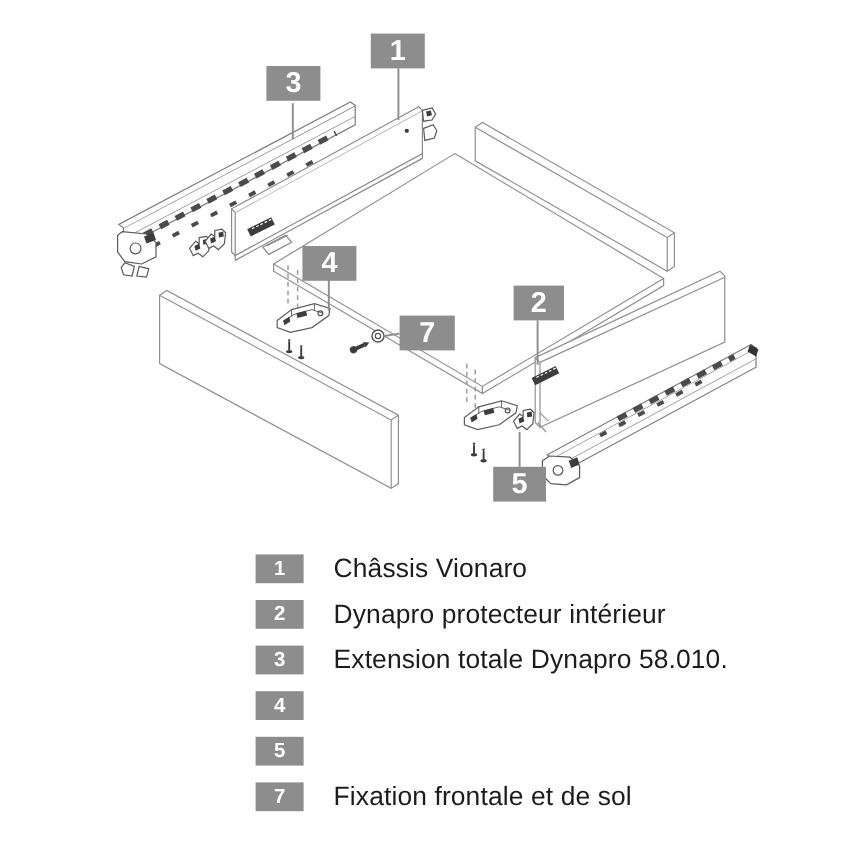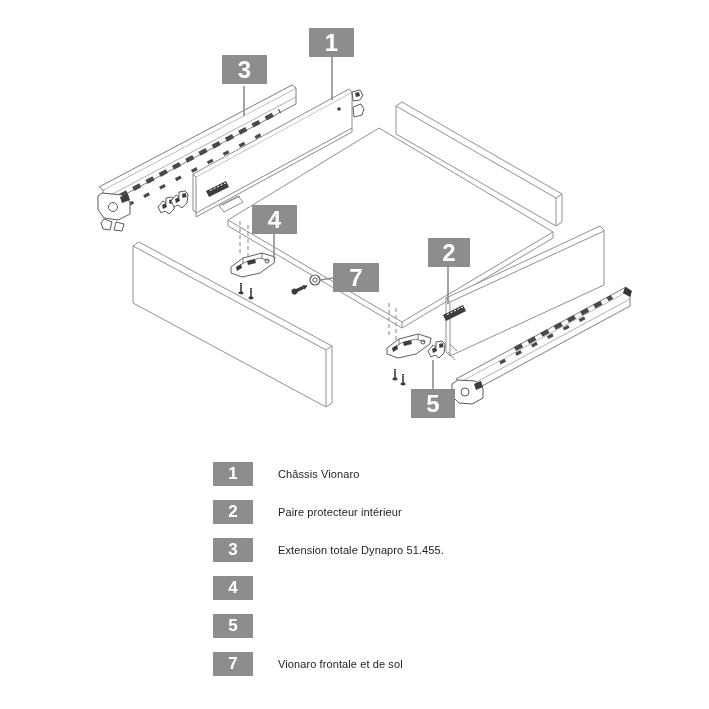--- a/index.html
+++ b/index.html
@@ -15,21 +15,21 @@
   .co-4{left:252px;top:205px;}
   .co-7{left:333px;top:263px;width:46px;}
   .co-2{left:428px;top:238px;width:42px;}
   .co-5{left:411px;top:389px;width:44px;}
   
   .legend{position:absolute;left:213px;top:462px;}
   .legend-row{display:flex;align-items:center;height:24px;margin-bottom:14px;}
   .legend-num{width:40px;height:24px;background:#8d8d8d;color:#fff;font-weight:bold;
               font-size:17px;display:flex;align-items:center;justify-content:center;
               flex:0 0 40px;margin-right:25px;}
-  .legend-label{font-size:11px;color:#1c1c1c;white-space:nowrap;letter-spacing:0.1px;}
+  .legend-label{font-size:22px;color:#1c1c1c;white-space:nowrap;letter-spacing:0.1px;}
 </style>
 </head>
 <body>
 
 <div class="stage">
 
   <svg width="709" height="455" viewBox="0 0 709 455">
     <defs>
 
       <g id="bracket">
@@ -176,31 +176,31 @@
   <div class="callout co-5">5</div>
   <div class="callout co-7">7</div>
 
   <div class="legend">
     <div class="legend-row">
       <div class="legend-num">1</div>
       <div class="legend-label">Châssis Vionaro</div>
     </div>
     <div class="legend-row">
       <div class="legend-num">2</div>
-      <div class="legend-label">Paire protecteur intérieur</div>
+      <div class="legend-label">Dynapro protecteur intérieur</div>
     </div>
     <div class="legend-row">
       <div class="legend-num">3</div>
-      <div class="legend-label">Extension totale Dynapro 51.455.</div>
+      <div class="legend-label">Extension totale Dynapro 58.010.</div>
     </div>
     <div class="legend-row">
       <div class="legend-num">4</div>
     </div>
     <div class="legend-row">
       <div class="legend-num">5</div>
     </div>
     <div class="legend-row">
       <div class="legend-num">7</div>
-      <div class="legend-label">Vionaro frontale et de sol</div>
+      <div class="legend-label">Fixation frontale et de sol</div>
     </div>
   </div>
 
 </div>
 
 </body></html>

